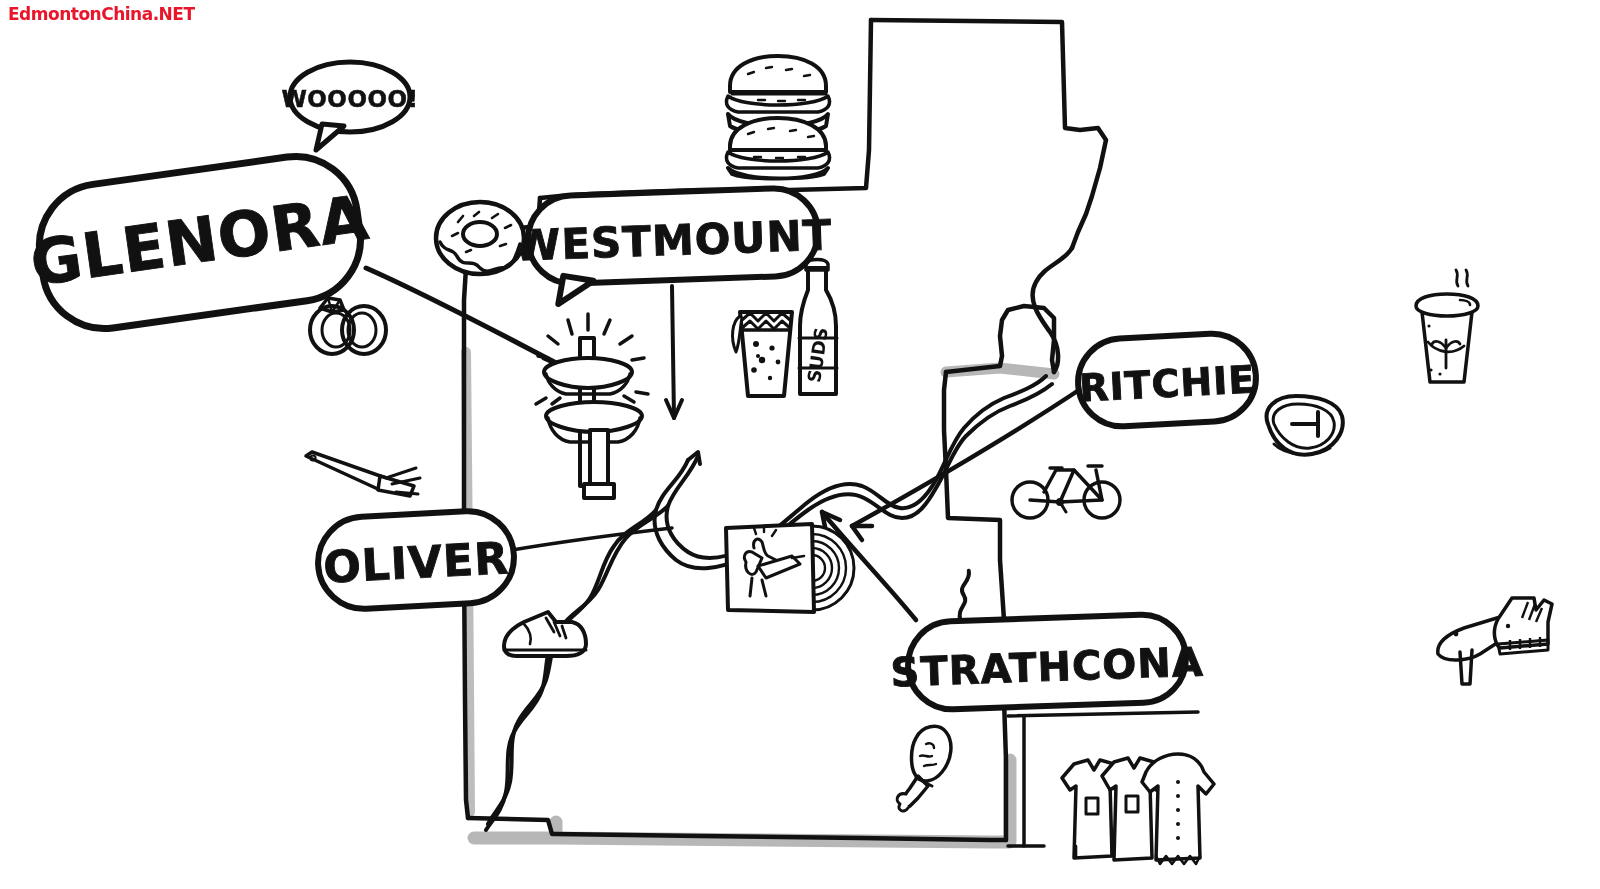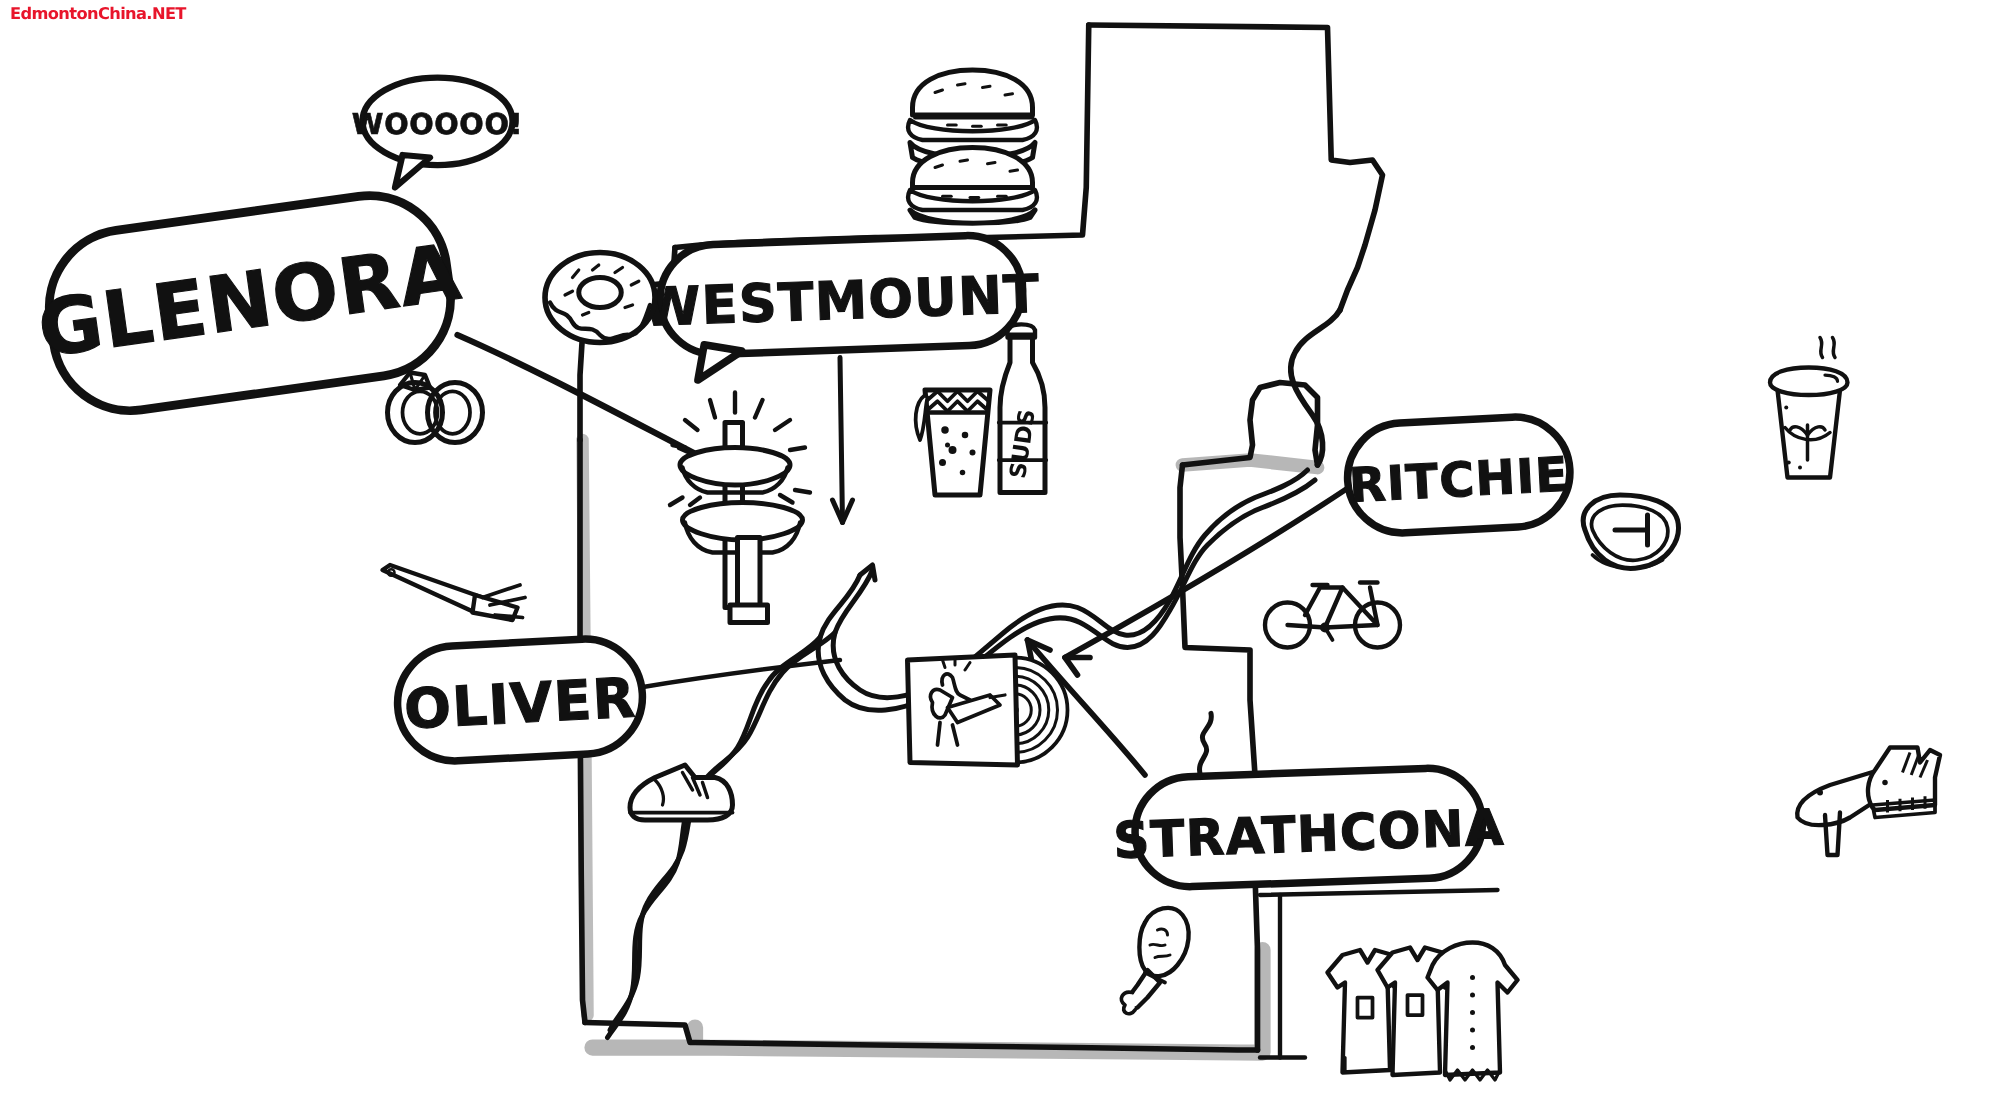--- a/index.html
+++ b/index.html
@@ -23,21 +23,21 @@
     top: 0;
     width: 1600px;
     height: 889px;
   }
   .wm {
     position: absolute;
     left: 8px;
     top: 4px;
     font-family: "DejaVu Sans", sans-serif;
     font-weight: 700;
-    font-size: 13px;
+    font-size: 17px;
     letter-spacing: -0.5px;
     color: #e8152b;
     z-index: 50;
     user-select: none;
   }
   text.hand {
     font-family: "DejaVu Sans", sans-serif;
     font-weight: 700;
     fill: #111;
     stroke: #111;

